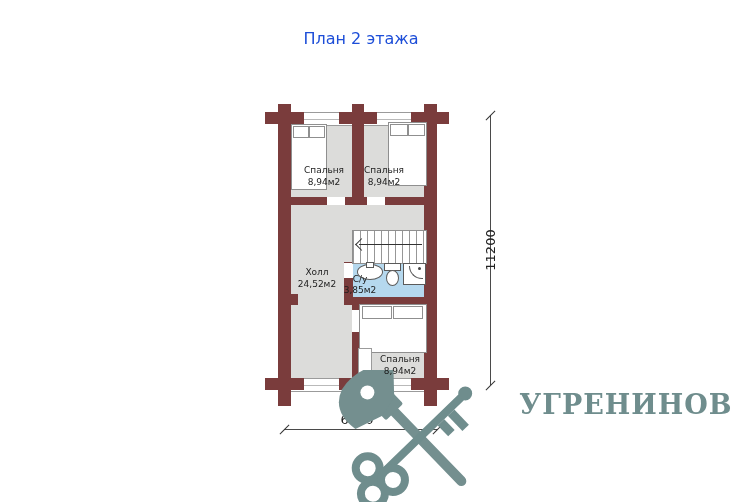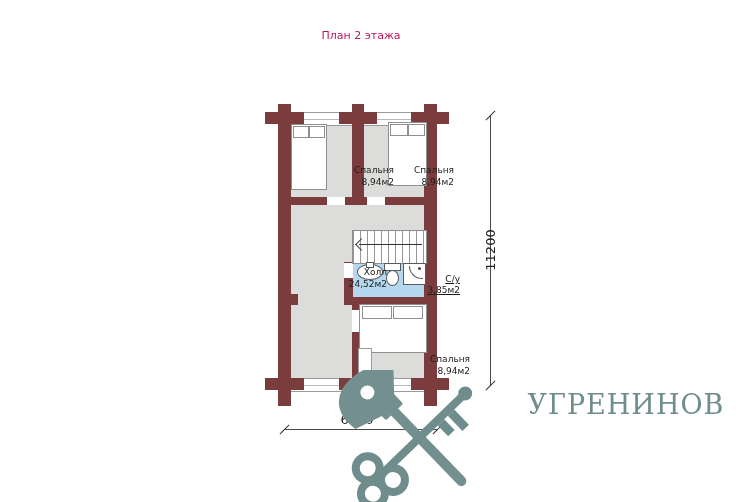--- a/index.html
+++ b/index.html
@@ -21,31 +21,31 @@
   .stairs-arrow{position:absolute;left:6px;right:4px;top:13px;height:1px;background:#333;}
   .stairs-head{position:absolute;left:4px;top:9px;width:8px;height:8px;
                border-left:1px solid #333;border-bottom:1px solid #333;transform:rotate(45deg);}
   .fixture{position:absolute;background:#fff;border:1px solid #5a5a5a;}
   .round{border-radius:50%;}
   .shower-inner{position:absolute;right:2px;top:2px;left:5px;bottom:5px;
                 border-left:1px solid #5a5a5a;border-bottom:1px solid #5a5a5a;border-bottom-left-radius:14px;}
   .shower-dot{position:absolute;right:4px;top:3px;width:3px;height:3px;border-radius:50%;background:#444;}
   .leaf{position:absolute;background:#fff;border:1px solid #9b9b9b;}
   
-  .room-label{position:absolute;text-align:right;color:#1c1c1c;font-size:9px;line-height:12px;z-index:5;margin-left:40px;}
+  .room-label{position:absolute;text-align:center;color:#1c1c1c;font-size:9px;line-height:12px;z-index:5;}
   
   .dim{position:absolute;background:#4a4a4a;}
   .tick{position:absolute;width:13px;height:1px;background:#333;transform:rotate(-45deg);}
   .dim-label{position:absolute;color:#222;font-size:13px;text-align:center;}
   
-  .title{position:absolute;color:#be185d;font-size:11px;text-align:center;}
+  .title{position:absolute;color:#1d4ed8;font-size:16px;text-align:center;}
   
   .logo-text{position:absolute;text-align:center;color:#6f8d8d;font-family:"DejaVu Serif",serif;}
   .logo-l1{font-size:27px;font-weight:bold;letter-spacing:2px;line-height:29px;}
-  .logo-l2{font-size:27px;font-weight:normal;letter-spacing:1px;line-height:30px;}
+  .logo-l2{font-size:27px;font-weight:bold;letter-spacing:1px;line-height:30px;}
   .logo-l3{font-size:21px;letter-spacing:3px;line-height:27px;margin-top:2px;}
 </style>
 </head>
 <body>
 
 <div id="canvas">
 
   <div class="title" style="left:261px;top:29px;width:200px;">План 2 этажа</div>
 
   <div>
@@ -119,21 +119,21 @@
       <span>8,94м2</span>
     </div>
     <div class="room-label" style="left:354px;top:164px;width:60px;">
       <span>Спальня</span><br>
       <span>8,94м2</span>
     </div>
     <div class="room-label" style="left:287px;top:266px;width:60px;">
       <span>Холл</span><br>
       <span>24,52м2</span>
     </div>
-    <div class="room-label" style="left:364px;top:274px;width:56px;line-height:11px;text-decoration:underline;">
+    <div class="room-label" style="left:332px;top:274px;width:56px;line-height:11px;">
       <span>С/у</span><br>
       <span>3,85м2</span>
     </div>
     <div class="room-label" style="left:370px;top:353px;width:60px;">
       <span>Спальня</span><br>
       <span>8,94м2</span>
     </div>
   </div>
 
   <div>

